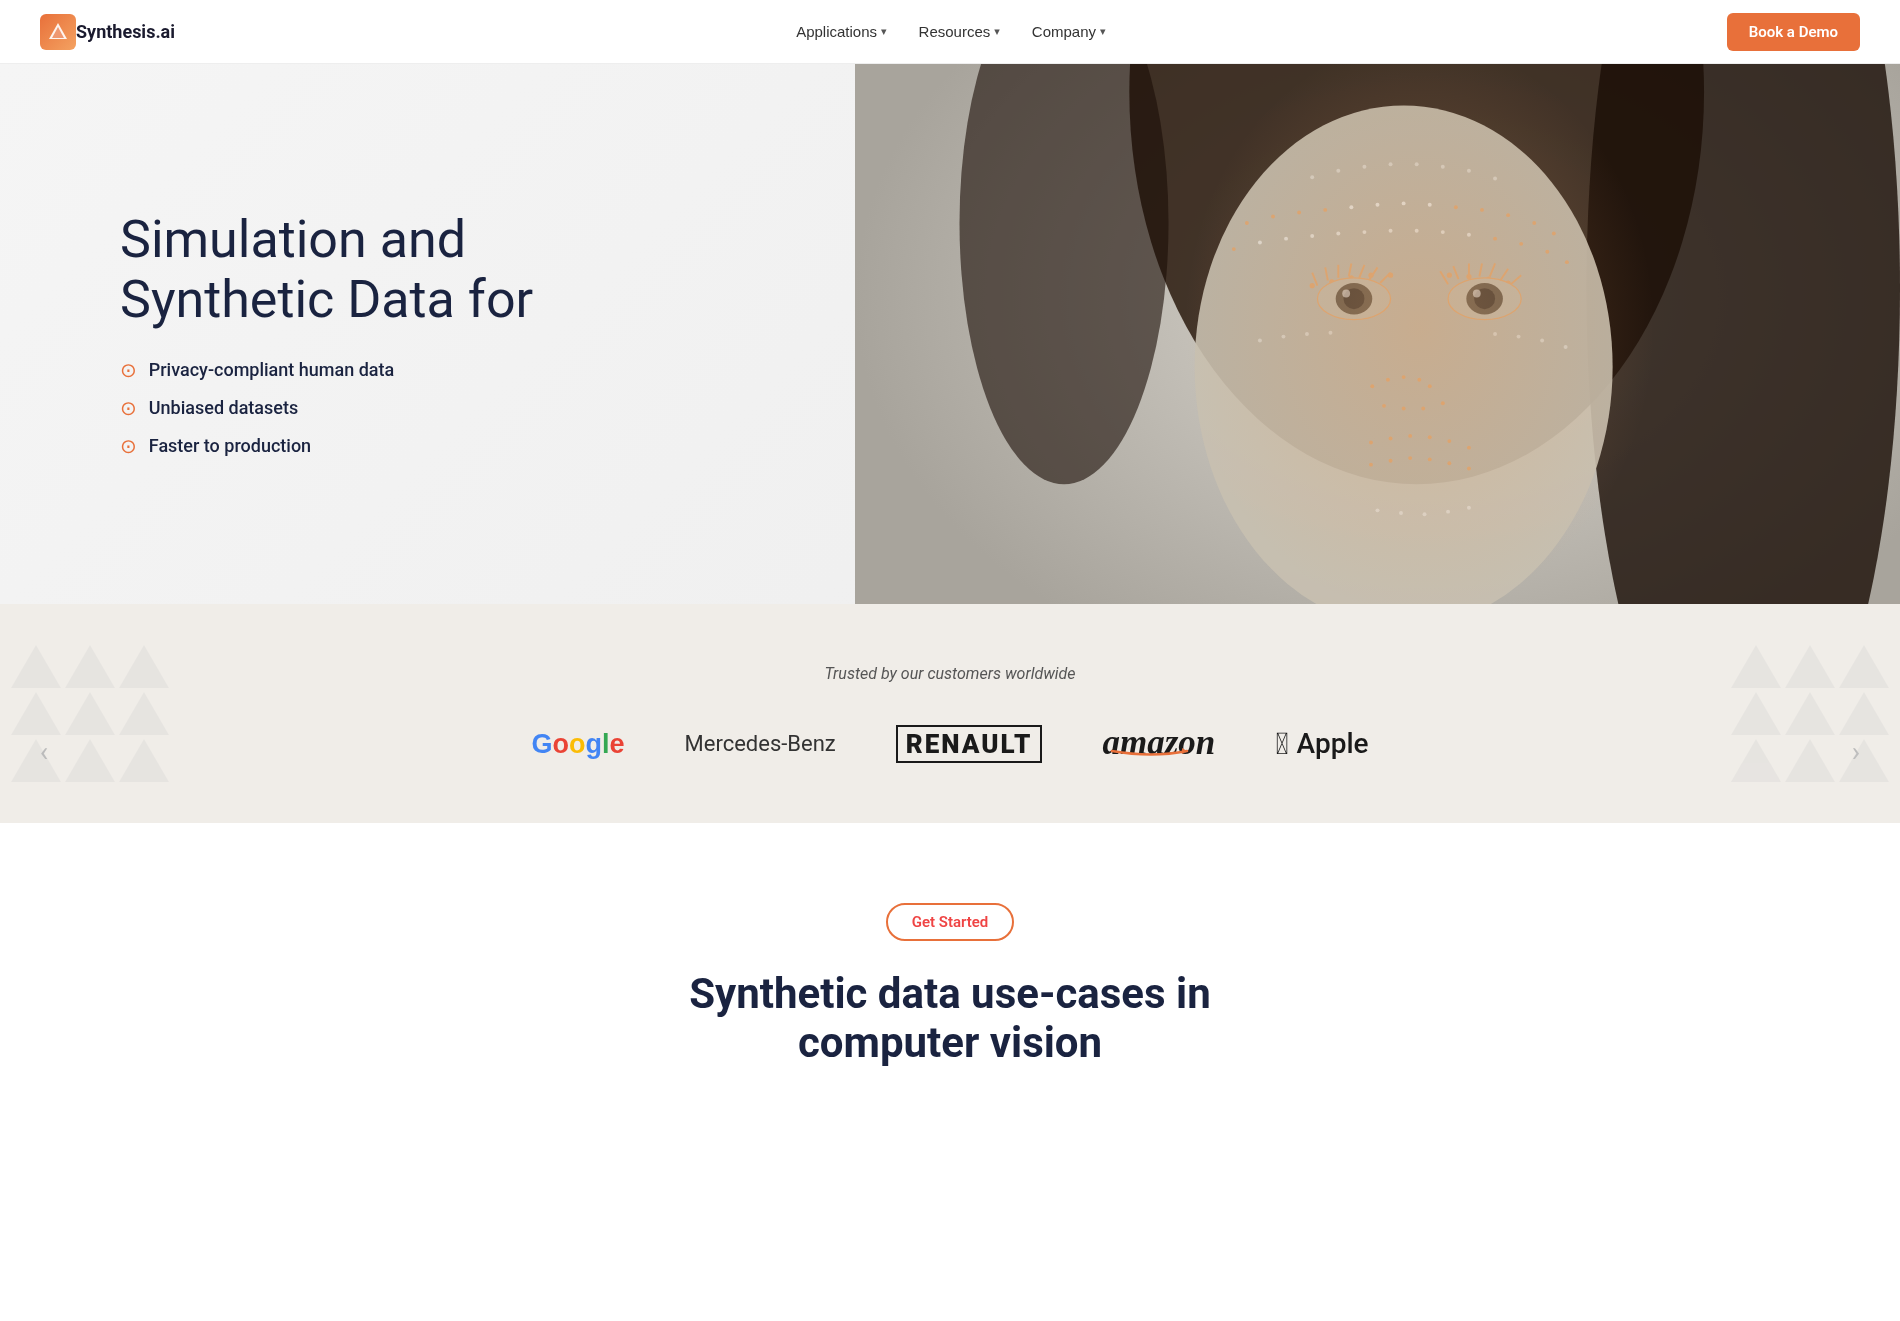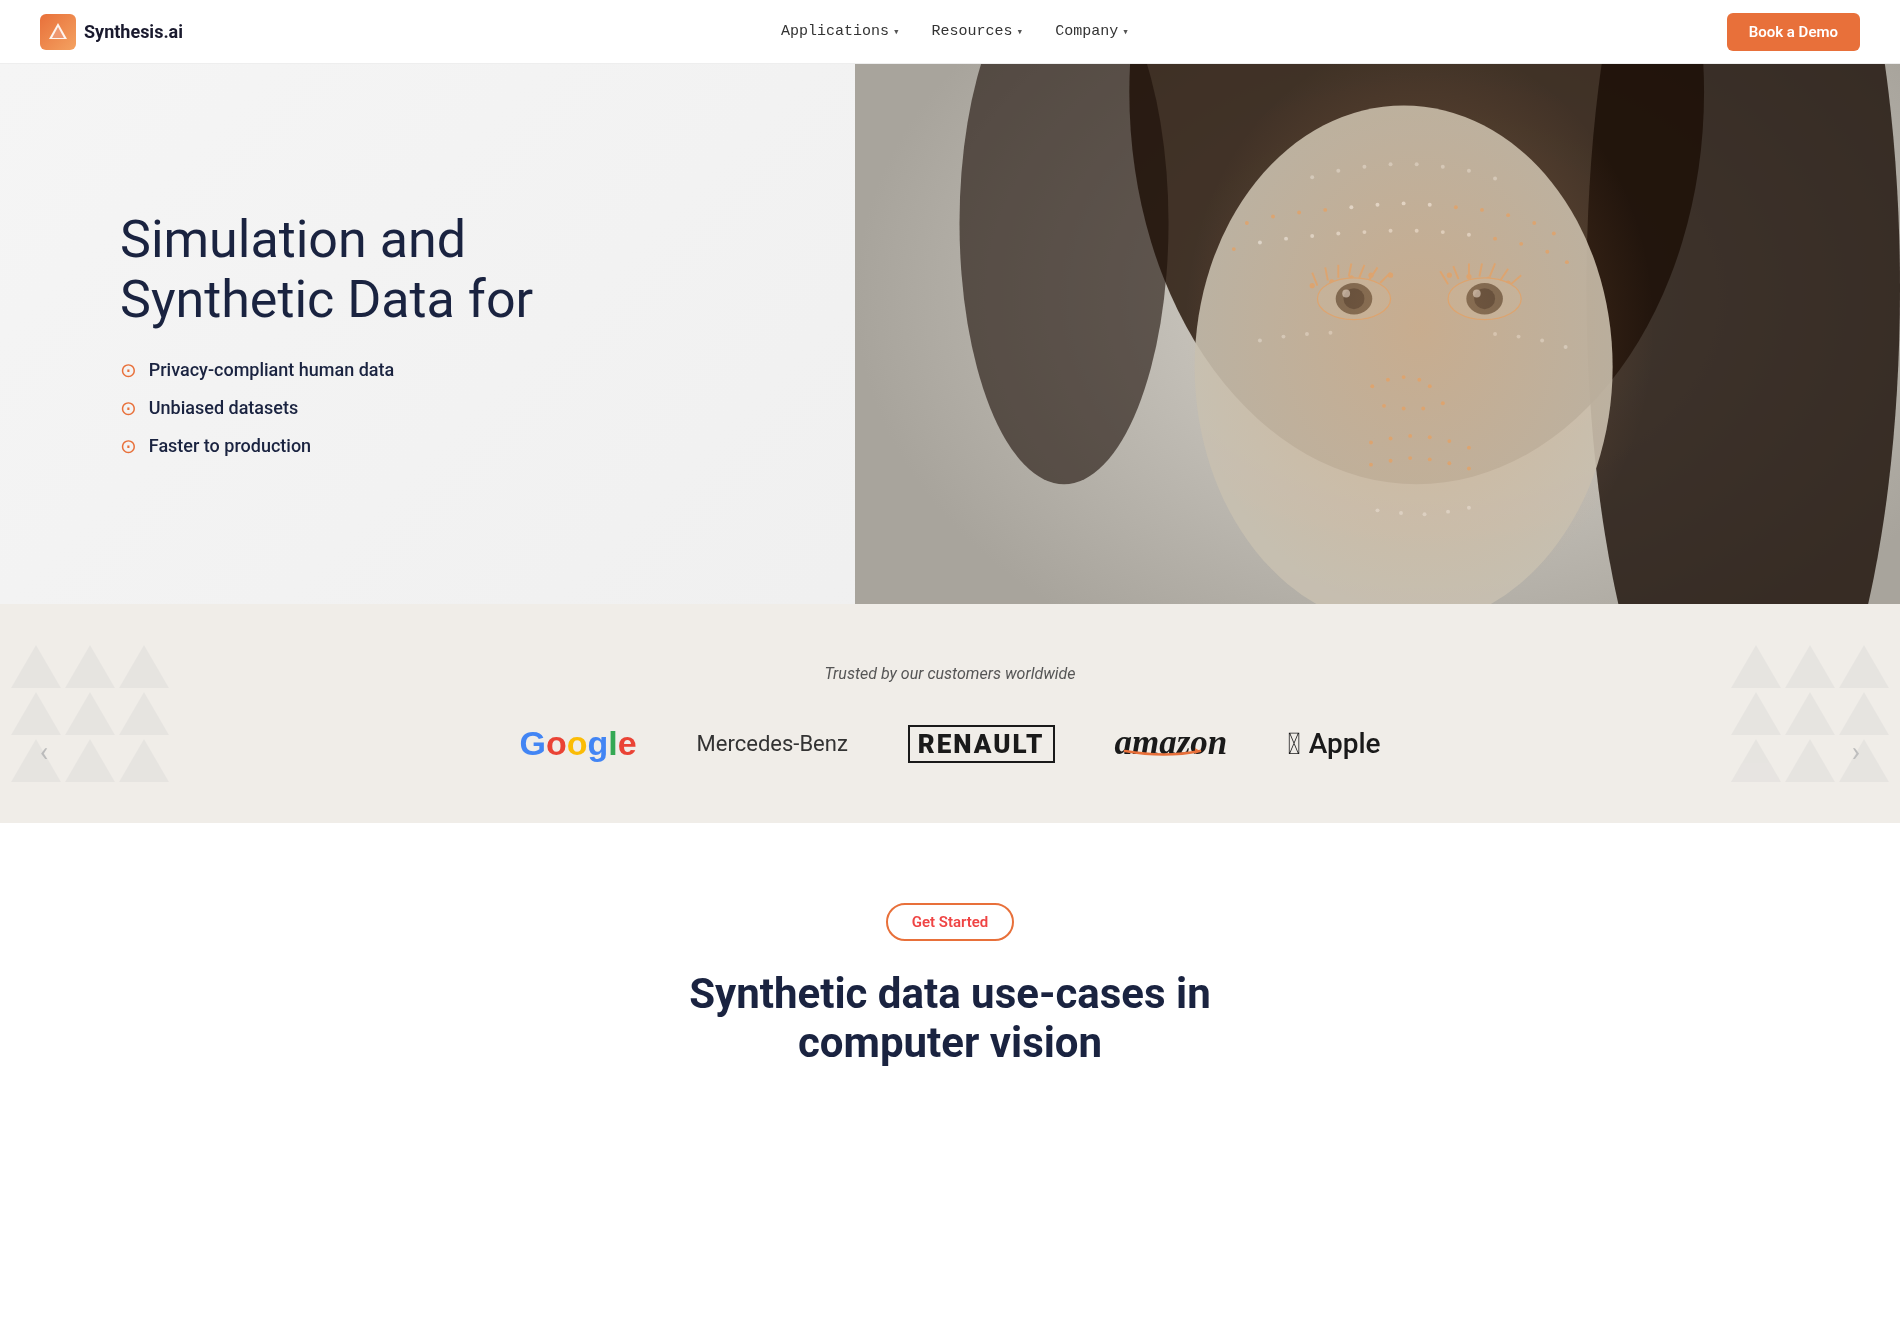--- a/index.html
+++ b/index.html
@@ -6,34 +6,34 @@
     body { font-family: -apple-system, BlinkMacSystemFont, 'Segoe UI', Roboto, sans-serif; background: #fff; overflow-x: hidden; }
 
     
     nav {
       position: fixed; top: 0; left: 0; right: 0; z-index: 100;
       background: #fff;
       display: flex; align-items: center; justify-content: space-between;
       padding: 0 40px; height: 64px;
       border-bottom: 1px solid #eee;
     }
-    .nav-logo { display: flex; align-items: center; gap: 8px; text-decoration: none; }
+    .nav-logo { display: flex; align-items: center; gap: 0; text-decoration: none; }
     .logo-icon {
       width: 36px; height: 36px;
       background: linear-gradient(135deg, #e8703a, #f4a261);
       border-radius: 6px;
       display: flex; align-items: center; justify-content: center;
       font-size: 18px;
     }
     .logo-text { font-size: 18px; font-weight: 700; color: #1a1a2e; }
     .nav-links { display: flex; gap: 32px; align-items: center; }
     .nav-link {
       color: #333; font-size: 15px; font-weight: 500;
       cursor: pointer; display: flex; align-items: center; gap: 4px;
-      background: none; border: none; font-family: Liberation Mono, monospace;
+      background: none; border: none; font-family: Liberation Sans, sans-serif;
     }
     .chevron { font-size: 11px; color: #555; }
     .book-demo-btn {
       background: #e8703a; color: #fff;
       border: none; border-radius: 6px;
       padding: 10px 22px; font-size: 15px; font-weight: 600;
       cursor: pointer; font-family: inherit;
     }
 
     
@@ -361,21 +361,21 @@
   </div>
 
   <div class="trusted-nav-left">‹</div>
   <div class="trusted-nav-right">›</div>
 
   <p class="trusted-label">Trusted by our customers worldwide</p>
 
   <div class="logos-row">
 
     <div class="logo-item">
-      <span style="color:#4285f4; font-size:34px; font-weight:700; font-family:sans-serif;">
+      <span style="color:#4285f4; font-size:27px; font-weight:700; font-family:sans-serif;">
         <span style="color:#4285f4">G</span><span style="color:#ea4335">o</span><span style="color:#fbbc05">o</span><span style="color:#4285f4">g</span><span style="color:#34a853">l</span><span style="color:#ea4335">e</span>
       </span>
     </div>
 
     <div class="logo-item logo-mercedes">
       <span style="font-size:22px; color:#333; font-weight:400; letter-spacing:0px;">Mercedes-Benz</span>
     </div>
 
     <div class="logo-item">
       <span class="logo-renault">RENAULT</span>

